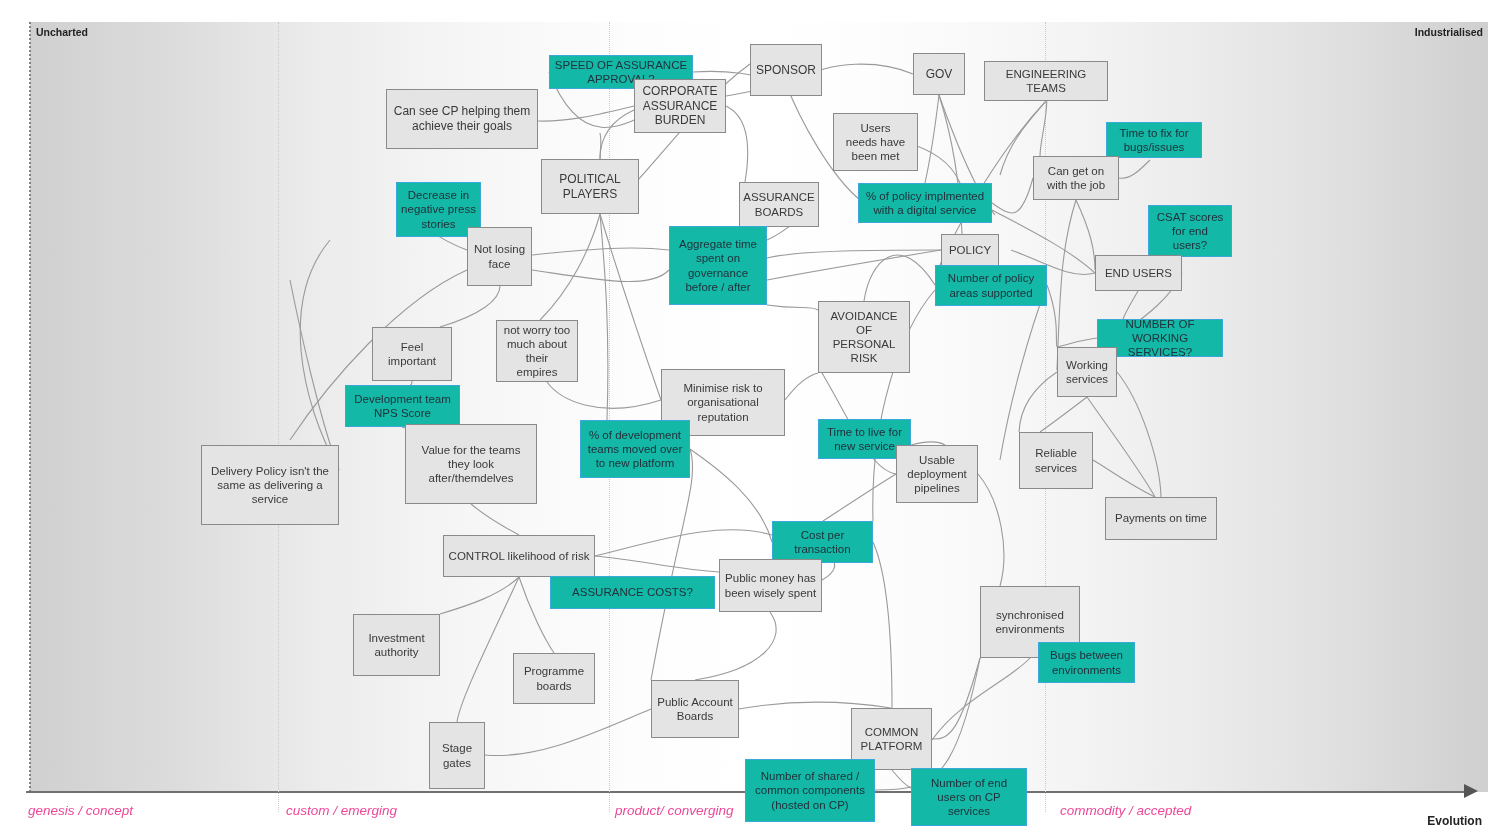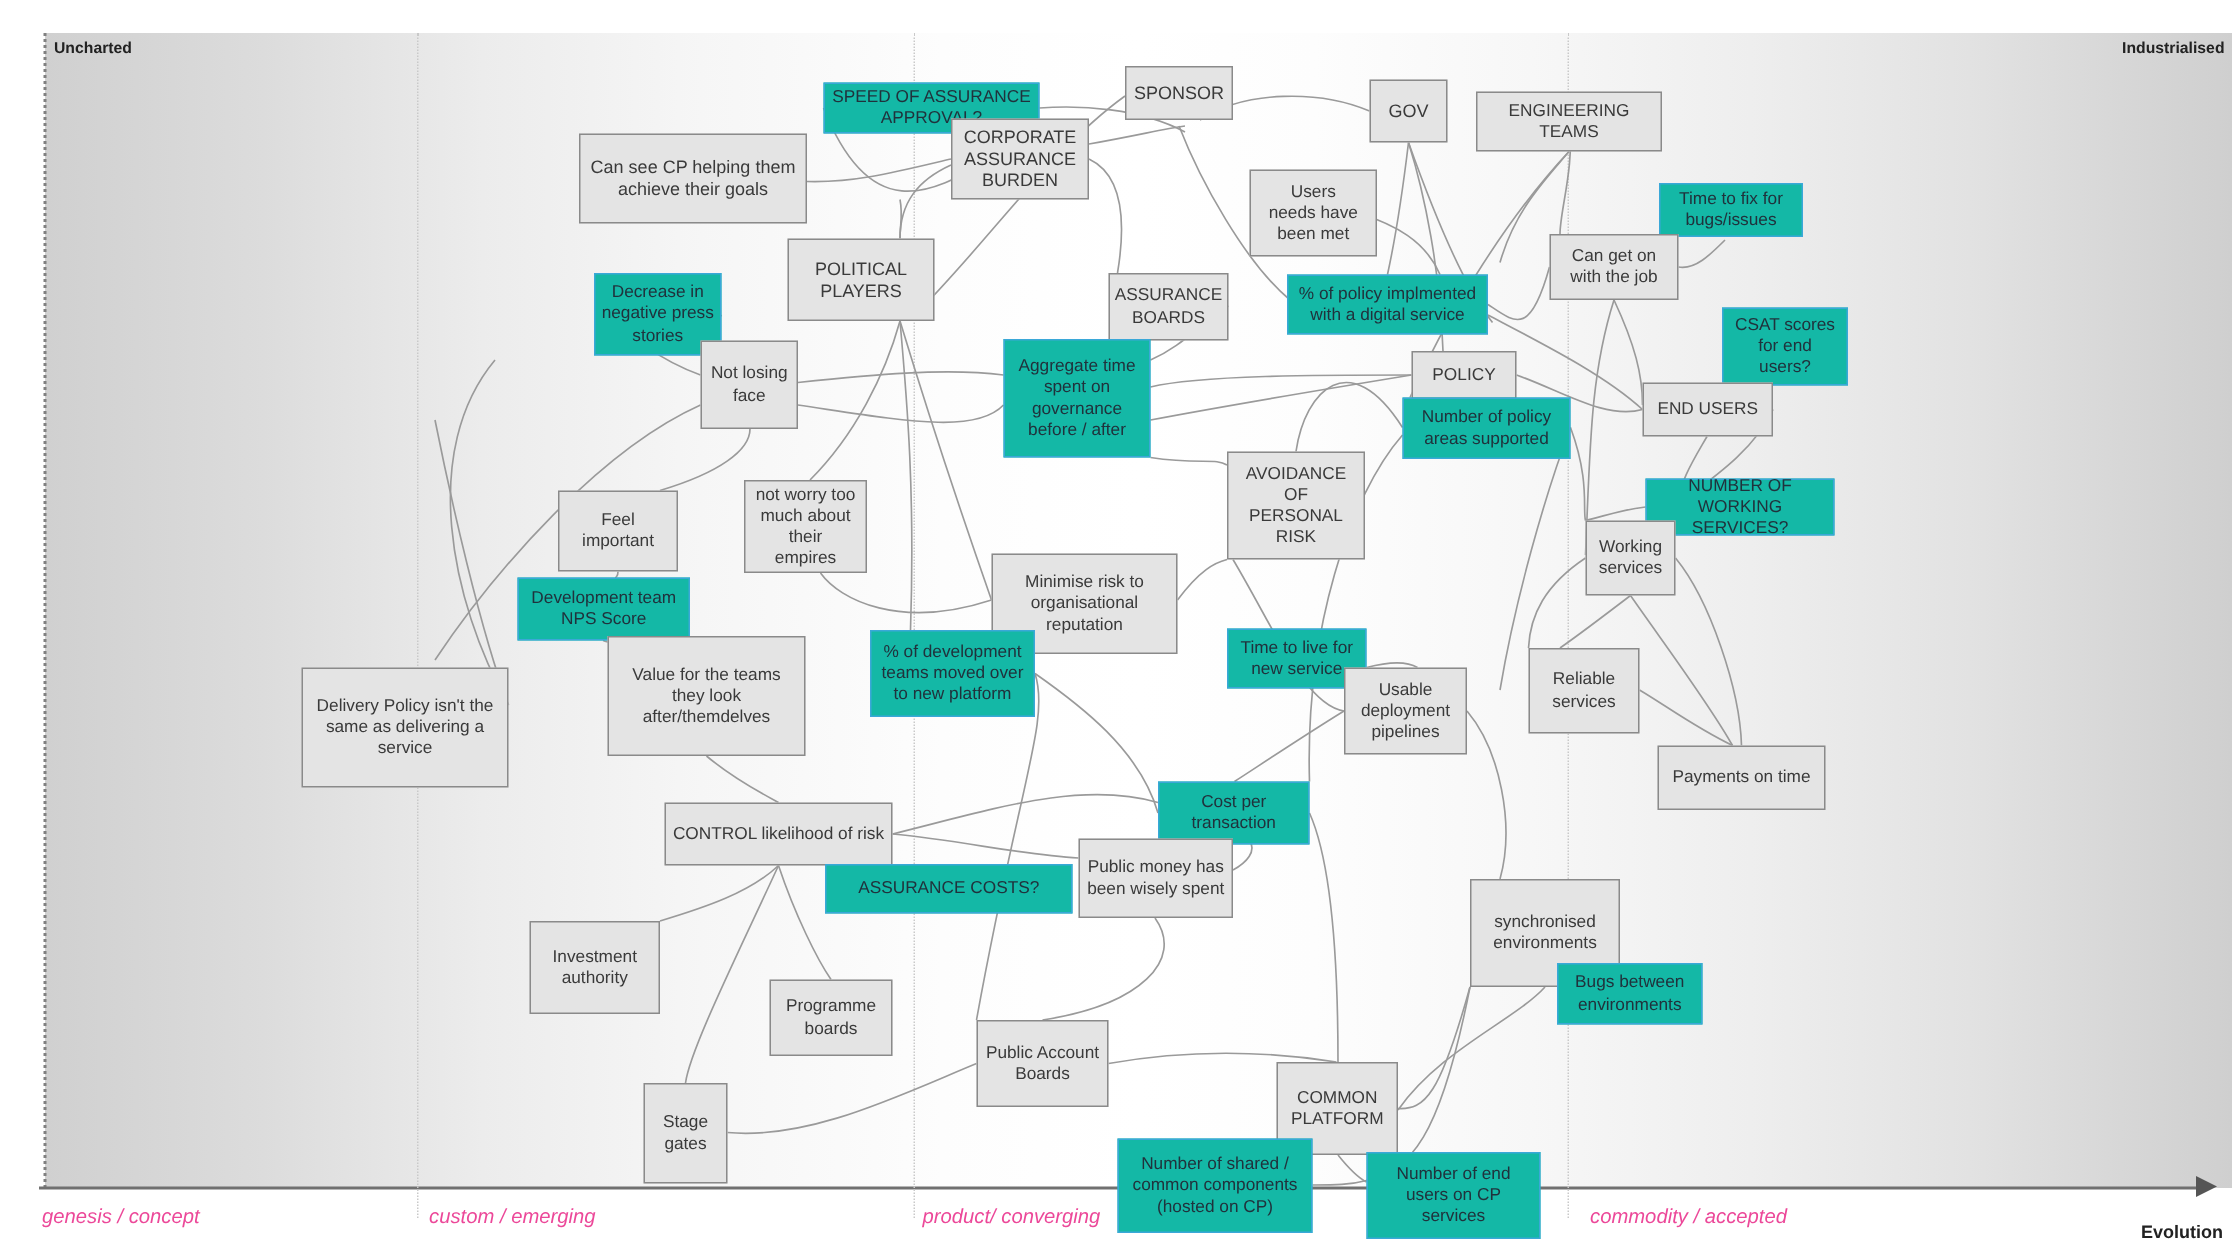--- a/index.html
+++ b/index.html
@@ -197,49 +197,49 @@
     </svg>
 
   <div id="nodes">
       <div class="node grey" style="left: 386px; top: 89px; width: 152px; height: 60px; font-size: 12px;">Can see CP helping them
 achieve their goals</div>
       <div class="node blue" style="left: 549px; top: 55px; width: 144px; height: 34px; font-size: 11.5px;">SPEED OF ASSURANCE
 APPROVAL?</div>
       <div class="node grey" style="left: 634px; top: 79px; width: 92px; height: 54px; font-size: 12px;">CORPORATE
 ASSURANCE
 BURDEN</div>
-      <div class="node grey" style="left: 750px; top: 44px; width: 72px; height: 36px; font-size: 12px;">SPONSOR</div>
+      <div class="node grey" style="left: 750px; top: 44px; width: 72px; height: 52px; font-size: 12px;">SPONSOR</div>
       <div class="node grey" style="left: 913px; top: 53px; width: 52px; height: 42px; font-size: 12px;">GOV</div>
       <div class="node grey" style="left: 984px; top: 61px; width: 124px; height: 40px; font-size: 11.5px;">ENGINEERING TEAMS</div>
       <div class="node grey" style="left: 833px; top: 113px; width: 85px; height: 58px; font-size: 11.5px;">Users
 needs have
 been met</div>
       <div class="node blue" style="left: 1106px; top: 122px; width: 96px; height: 36px; font-size: 11.5px;">Time to fix for
 bugs/issues</div>
       <div class="node grey" style="left: 1033px; top: 156px; width: 86px; height: 44px; font-size: 11.5px;">Can get on
 with the job</div>
-      <div class="node grey" style="left: 525px; top: 159px; width: 98px; height: 55px; font-size: 12px; text-align: center;">POLITICAL
+      <div class="node grey" style="left: 541px; top: 159px; width: 98px; height: 55px; font-size: 12px; text-align: center;">POLITICAL
 PLAYERS</div>
       <div class="node grey" style="left: 739px; top: 182px; width: 80px; height: 45px; font-size: 11.5px;">ASSURANCE
 BOARDS</div>
       <div class="node blue" style="left: 858px; top: 183px; width: 134px; height: 40px; font-size: 11.5px;">% of policy implmented
 with a digital service</div>
       <div class="node blue" style="left: 1148px; top: 205px; width: 84px; height: 52px; font-size: 11.5px;">CSAT scores
 for end
 users?</div>
       <div class="node blue" style="left: 396px; top: 182px; width: 85px; height: 55px; font-size: 11.5px;">Decrease in
 negative press
 stories</div>
       <div class="node grey" style="left: 467px; top: 227px; width: 65px; height: 59px; font-size: 11.5px;">Not losing
 face</div>
       <div class="node blue" style="left: 669px; top: 226px; width: 98px; height: 79px; font-size: 11.5px;">Aggregate time
 spent on
 governance
 before / after</div>
-      <div class="node grey" style="left: 941px; top: 234px; width: 70px; height: 32px; font-size: 11.5px;">POLICY</div>
+      <div class="node grey" style="left: 941px; top: 234px; width: 58px; height: 32px; font-size: 11.5px;">POLICY</div>
       <div class="node grey" style="left: 1095px; top: 255px; width: 87px; height: 36px; font-size: 11.5px;">END USERS</div>
       <div class="node blue" style="left: 935px; top: 265px; width: 112px; height: 41px; font-size: 11.5px;">Number of policy
 areas supported</div>
       <div class="node blue" style="left: 1097px; top: 319px; width: 126px; height: 38px; font-size: 11.5px;">NUMBER OF
 WORKING SERVICES?</div>
       <div class="node grey" style="left: 496px; top: 320px; width: 82px; height: 62px; font-size: 11.5px;">not worry too
 much about their
 empires</div>
       <div class="node grey" style="left: 818px; top: 301px; width: 92px; height: 72px; font-size: 11.5px;">AVOIDANCE OF
 PERSONAL RISK</div>

